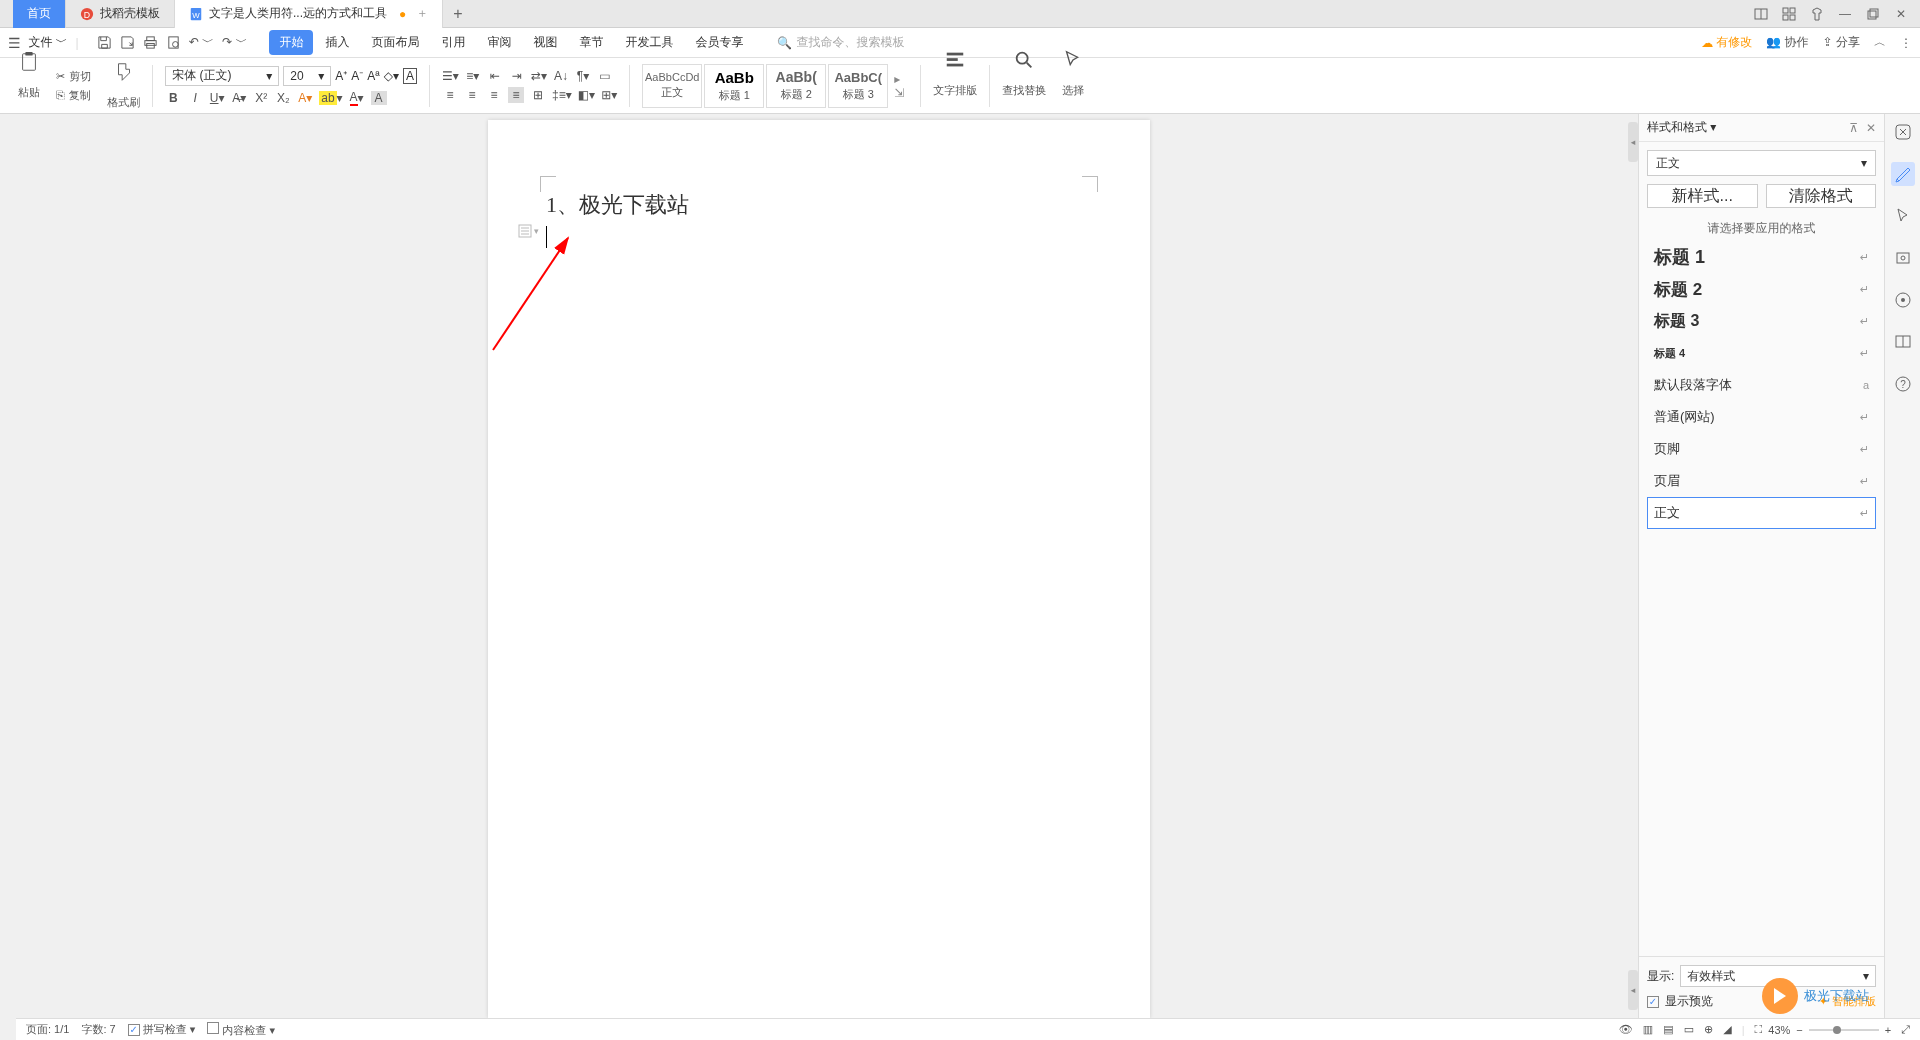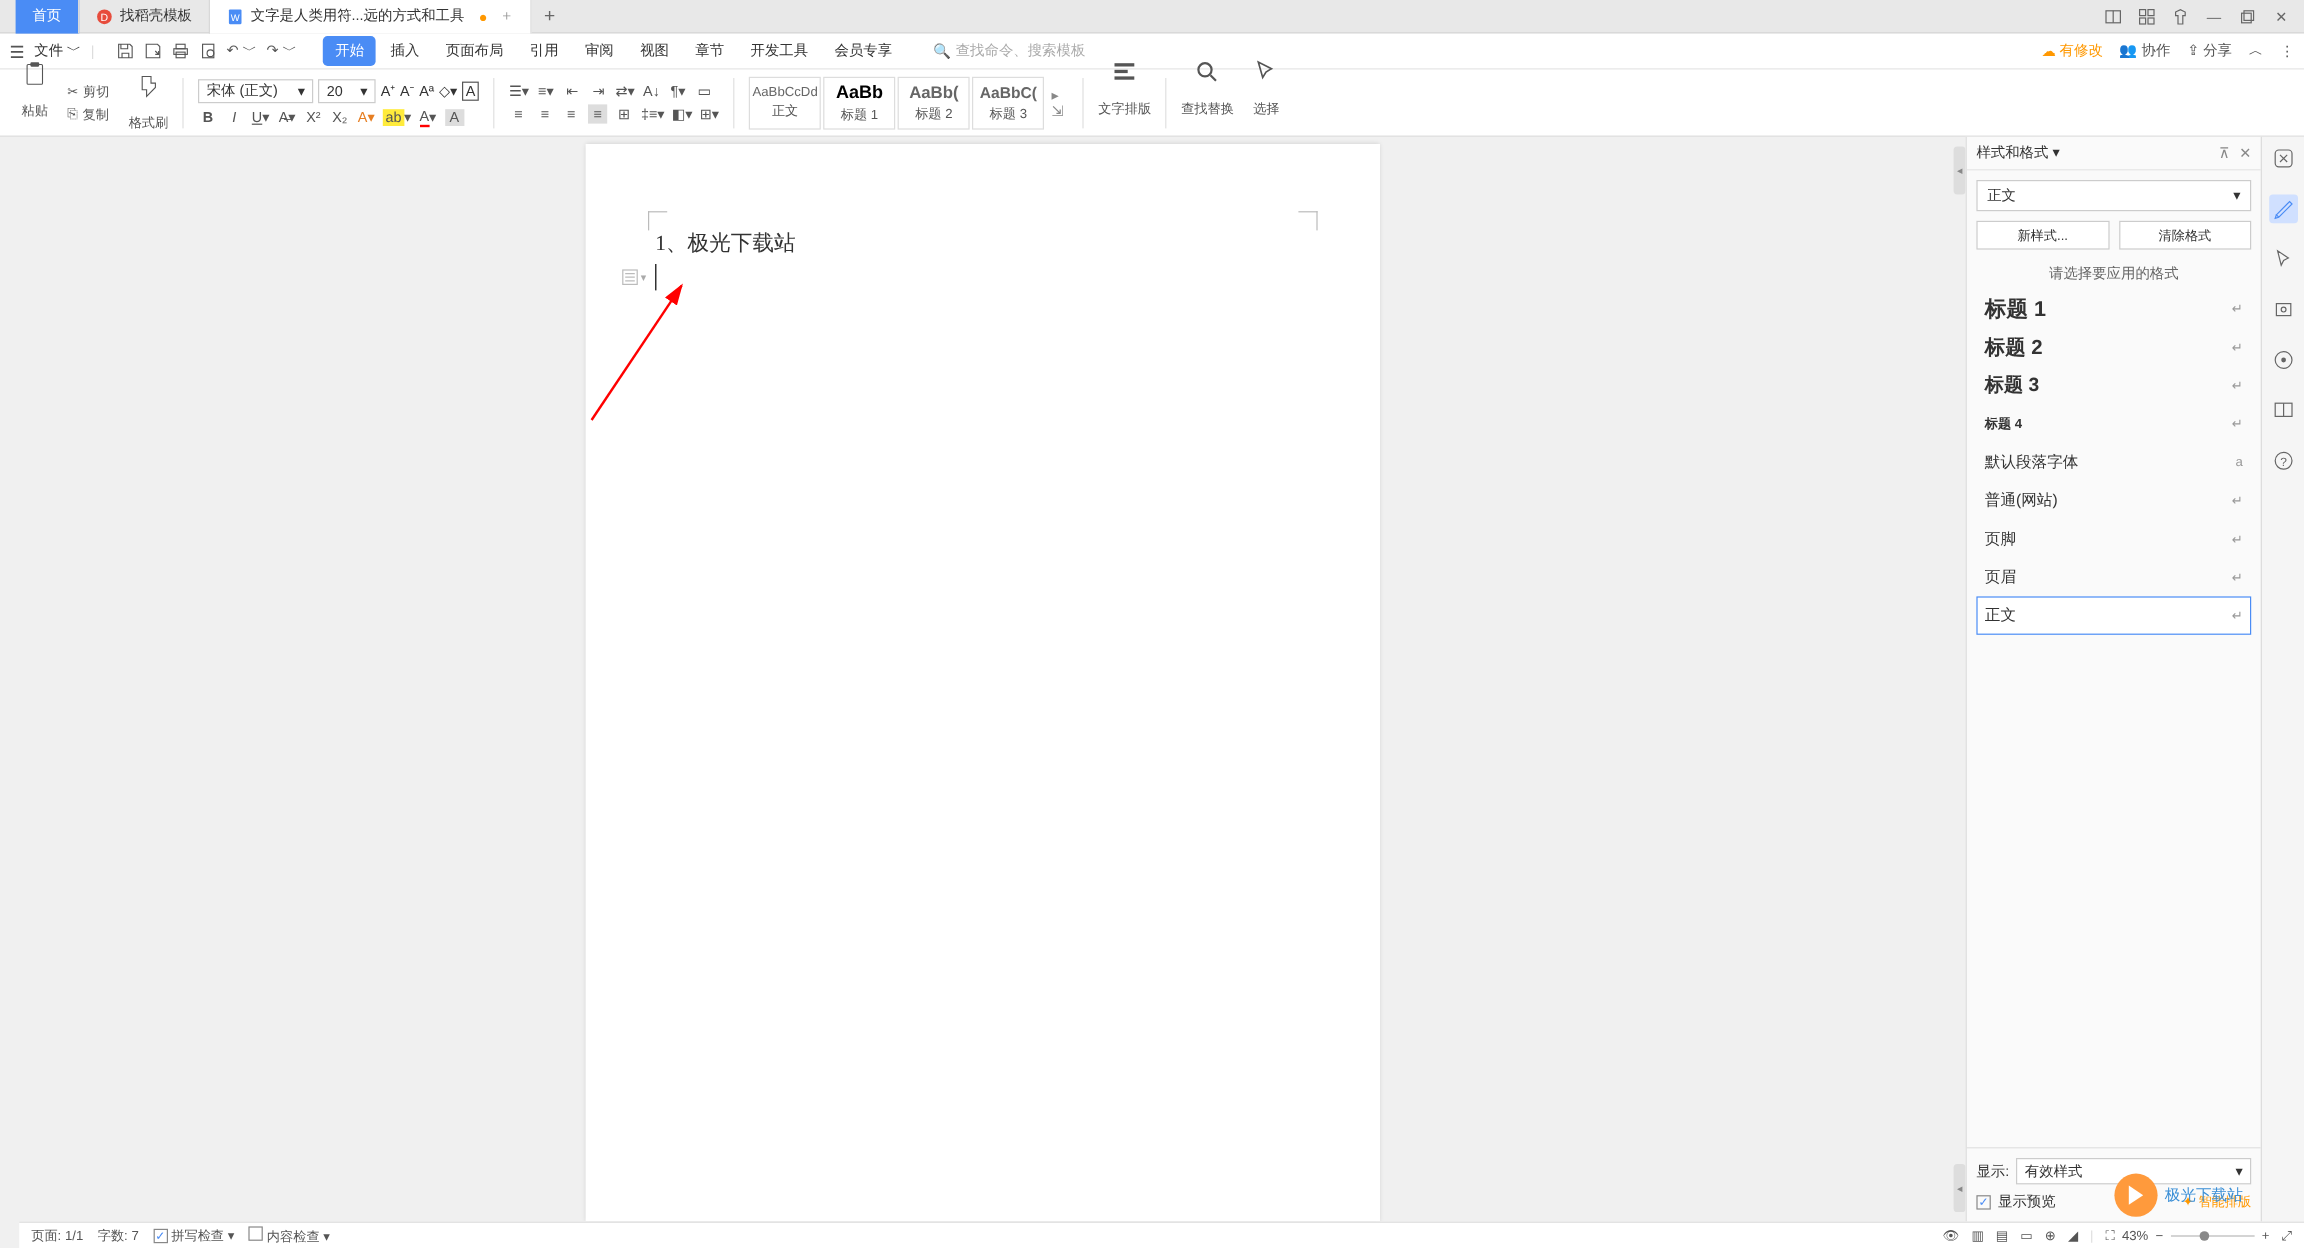--- a/index.html
+++ b/index.html
@@ -47,34 +47,34 @@
 .style-preview.big { font-size: 15px; font-weight: bold; color: #000; }
 .style-label { font-size: 11px; color: #555; margin-top: 2px; }
 
 
 .main { position: absolute; top: 114px; left: 0; right: 0; bottom: 22px; display: flex; background: #f0f0f0; }
 .doc-area { flex: 1; display: flex; justify-content: center; overflow: auto; position: relative; }
 .page { width: 662px; min-height: 880px; background: #fff; margin-top: 6px; box-shadow: 0 0 4px rgba(0,0,0,0.15); position: relative; padding: 70px 58px; }
 .page-corner { position: absolute; width: 16px; height: 16px; border: 1px solid #bbb; }
 .page-corner.tl { top: 56px; left: 52px; border-right: none; border-bottom: none; }
 .page-corner.tr { top: 56px; right: 52px; border-left: none; border-bottom: none; }
-.doc-text { font-family: "SimSun", serif; font-size: 18px; color: #333; }
+.doc-text { font-family: "SimSun", serif; font-size: 22px; color: #333; }
 .cursor-line { border-left: 1.5px solid #000; height: 22px; margin-top: 6px; }
 .doc-side-icon { position: absolute; left: 30px; top: 104px; display: flex; align-items: center; gap: 2px; color: #aaa; }
 
 
 .arrow-svg { position: absolute; pointer-events: none; }
 
 
 .style-panel { width: 246px; background: #fafafa; border-left: 1px solid #ddd; display: flex; flex-direction: column; }
 .sp-header { height: 28px; display: flex; align-items: center; justify-content: space-between; padding: 0 8px; font-size: 12px; border-bottom: 1px solid #e5e5e5; }
 .sp-header-right { display: flex; gap: 8px; color: #888; }
 .sp-select { margin: 8px; border: 1px solid #ccc; height: 26px; display: flex; align-items: center; padding: 0 8px; justify-content: space-between; background: #fff; }
 .sp-btns { display: flex; gap: 8px; padding: 0 8px 8px; }
-.sp-btn { flex: 1; border: 1px solid #ccc; background: #fff; height: 24px; font-size: 11px; display: flex; align-items: center; justify-content: center; }
+.sp-btn { flex: 1; border: 1px solid #ccc; background: #fff; height: 24px; font-size: 16px; display: flex; align-items: center; justify-content: center; }
 .sp-label { padding: 4px 10px; color: #666; font-size: 12px; text-align: center; }
 .sp-list { flex: 1; overflow: auto; padding: 0 8px; }
 .sp-item { height: 32px; display: flex; align-items: center; justify-content: space-between; padding: 0 6px; border: 1px solid transparent; }
 .sp-item.selected { border: 1px solid #4a8cf5; background: #fff; }
 .sp-item-name.h1 { font-weight: bold; font-size: 18px; }
 .sp-item-name.h2 { font-weight: bold; font-size: 17px; }
 .sp-item-name.h3 { font-weight: bold; font-size: 16px; }
 .sp-item-name.h4 { font-weight: bold; font-size: 11px; }
 .sp-item-name.normal { font-size: 13px; }
 .sp-item-mark { color: #999; font-size: 11px; }
@@ -245,21 +245,21 @@
     <div class="rib-big">
       <svg viewBox="0 0 24 24">
           <path d="M6 3h8v6h4v4l-8 8v-6H6z" fill="none" stroke="#555"></path>
         </svg>
       <span>格式刷</span>
     </div>
   </div>
   <div class="rib-vsep"></div>
   <div class="rib-group" style="align-items:flex-start">
     <div class="font-row">
-      <div class="font-sel" style="width:96px">
+      <div class="font-sel" style="width:114px">
           <span>宋体 (正文)</span>
           <span>▾</span>
         </div>
       <div class="font-sel" style="width:48px">
           <span>20</span>
           <span>▾</span>
         </div>
       <span>A⁺</span>
       <span>A⁻</span>
       <span>Aª</span>

